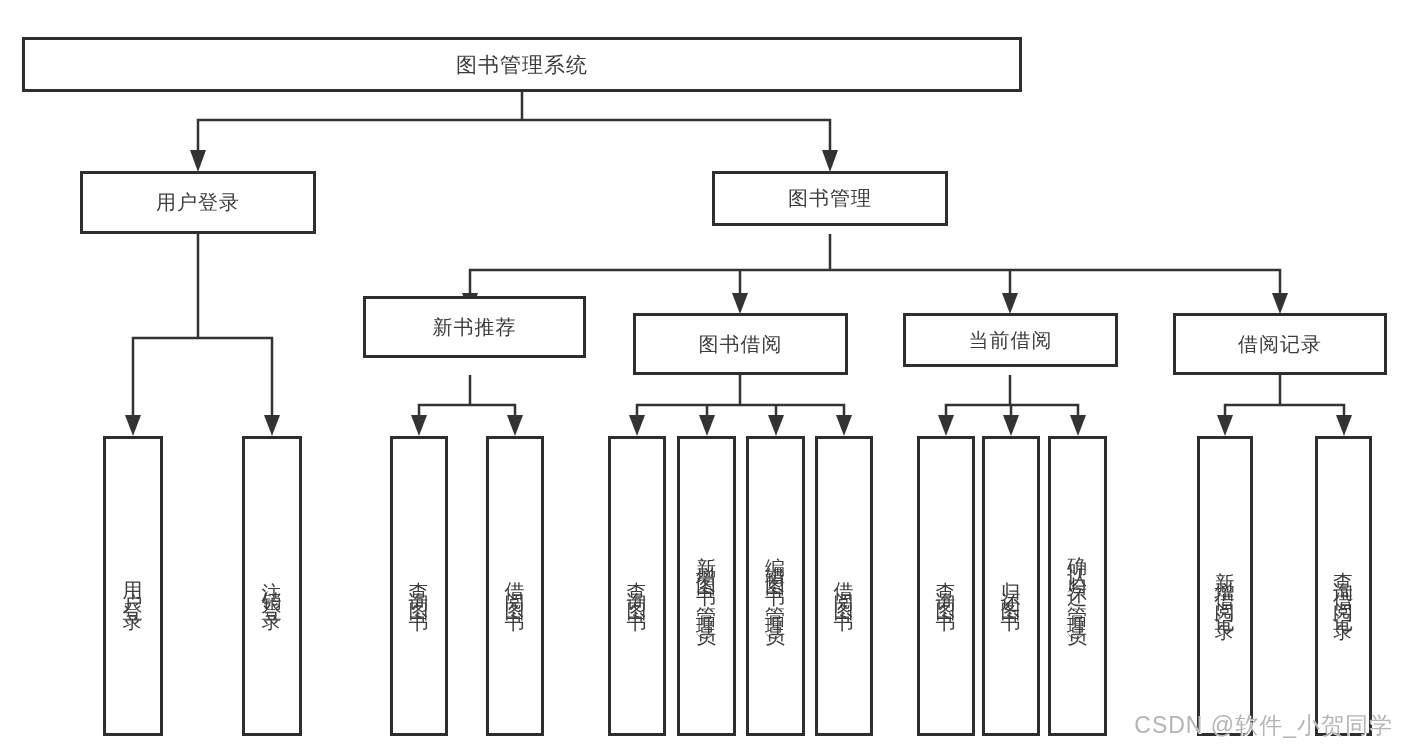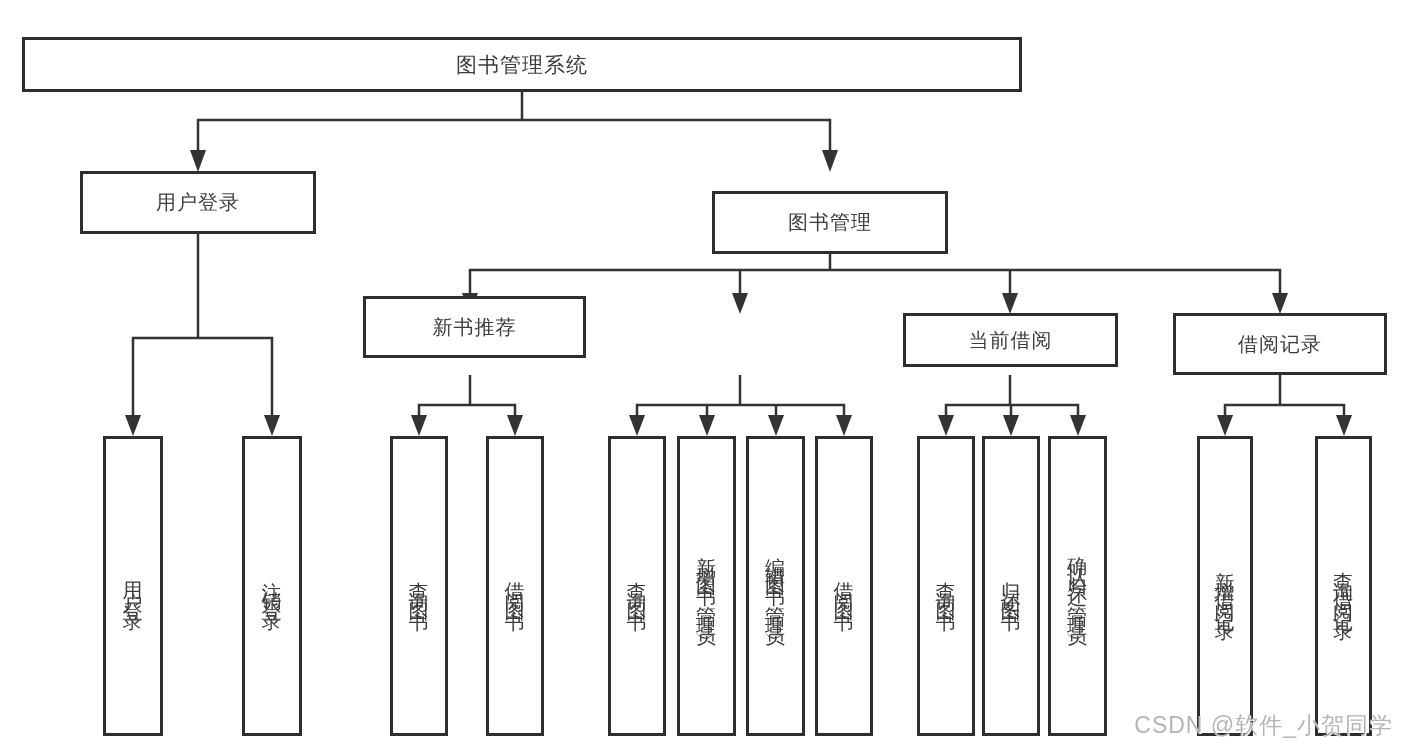--- a/index.html
+++ b/index.html
@@ -114,23 +114,24 @@
     <g>
       <path class="cline" d="M1280 375 V405 M1225 418 V405 H1344 V418"></path>
       <polygon class="ahead" points="1217,415 1233,415 1225,436"></polygon>
       <polygon class="ahead" points="1336,415 1352,415 1344,436"></polygon>
     </g>
   </svg>
 
   <div class="hbox" style="left:22px; top:13px; width:1000px; height:55px; font-size:21px;margin-top:24px;">图书管理系统</div>
 
   <div class="hbox" style="left:80px; top:171px; width:236px; height:63px;">用户登录</div>
-  <div class="hbox" style="left:712px; top:171px; width:236px; height:63px;margin-top:20px;">图书管理</div>
+  <div class="hbox" style="left:712px; top:171px; width:236px; height:55px;">图书管理</div>
 
   <div class="hbox" style="left:363px; top:296px; width:223px; height:62px;">新书推荐</div>
+  <div class="hbox" style="left:633px; top:313px; width:215px; height:62px;">图书借阅</div>
   <div class="hbox" style="left:903px; top:313px; width:215px; height:54px;">当前借阅</div>
   <div class="hbox" style="left:1173px; top:313px; width:214px; height:62px;">借阅记录</div>
 
   <div class="vbox" style="left:103px; width:60px;">
     <span>用户登录</span>
   </div>
   <div class="vbox" style="left:242px; width:60px;">
     <span>注销登录</span>
   </div>
 

